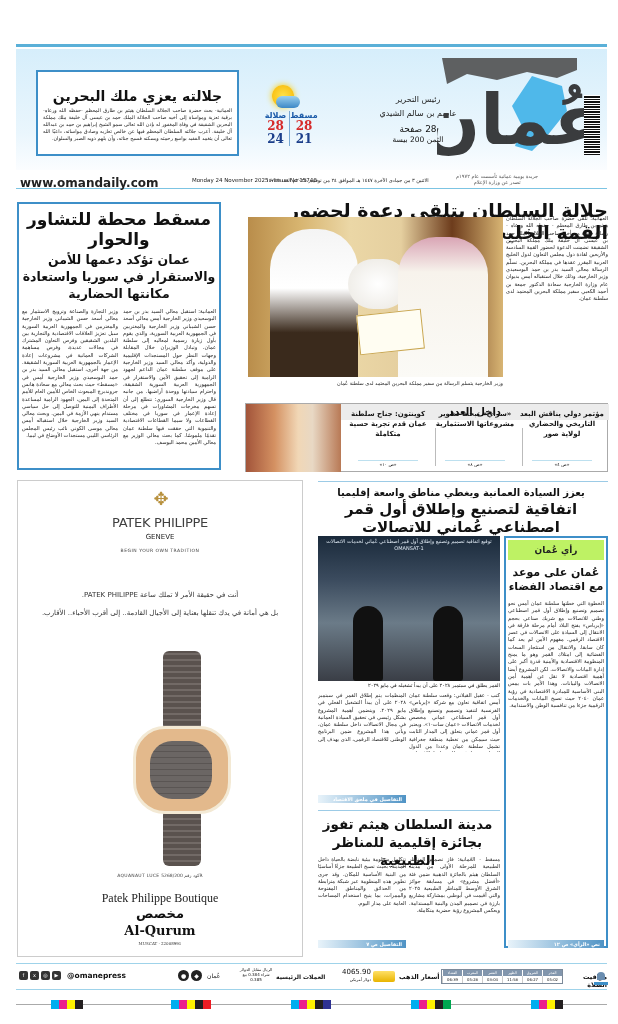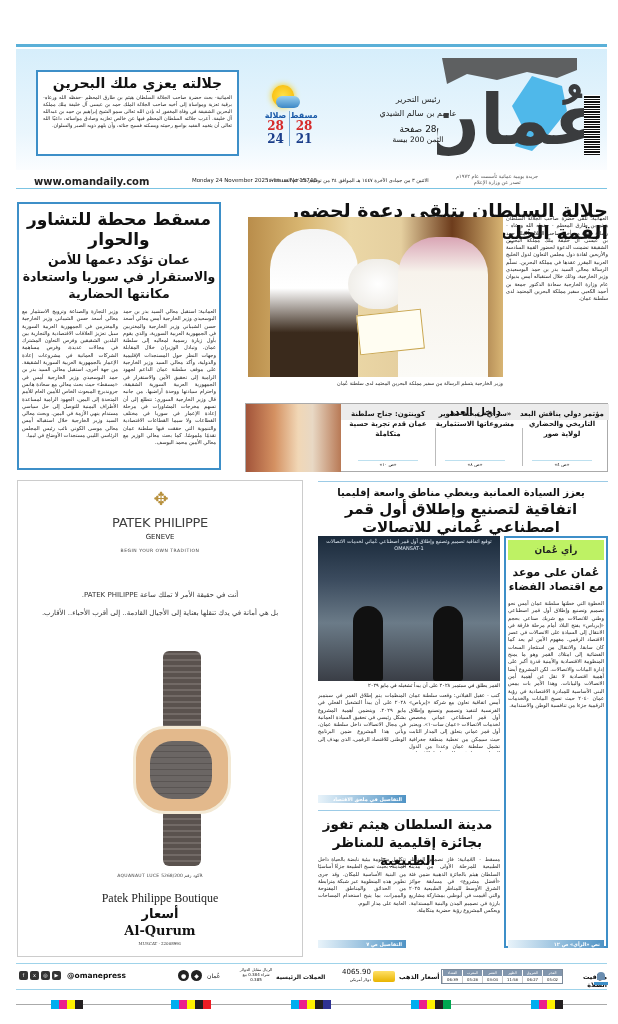--- a/index.html
+++ b/index.html
@@ -1,39 +1,39 @@
 <!DOCTYPE html>
 <html><head>
 <meta charset="utf-8">
 <style>
 *{box-sizing:border-box;margin:0;padding:0}
 body{width:618px;height:1024px;background:#fff;font-family:"DejaVu Sans",sans-serif;position:relative;overflow:hidden;color:#111}
 .abs{position:absolute}
 .topline{left:16px;top:44px;width:591px;height:3px;background:#5ab0d8}
 .masthead{left:16px;top:49px;width:591px;height:121px;background:linear-gradient(#d6eefb,#eaf6fd 70%,#fbfdff)}
-.lead-box{left:36px;top:70px;width:203px;height:86px;background:#fff;border:2px solid #3d8fc8;padding:3px 5px}
+.lead-box{left:36px;top:70px;width:203px;height:86px;background:#fff;border:2px solid #3d8fc8;padding:16px 5px}
 .lead-box h2{font-family:"DejaVu Sans",sans-serif;font-weight:bold;font-size:14px;text-align:center;direction:rtl;margin-bottom:3px}
 .lead-box p{font-size:5px;line-height:7px;direction:rtl;text-align:justify;color:#222}
 .weather{left:258px;top:85px;width:60px;height:70px}
 .sun{position:absolute;left:14px;top:0;width:22px;height:22px;border-radius:50%;background:radial-gradient(#ffe24a,#f7b500);box-shadow:0 0 6px #ffd000}
 .cloud{position:absolute;left:18px;top:11px;width:24px;height:12px;border-radius:8px;background:linear-gradient(#9ad0ef,#3c88c6)}
 .wtable{position:absolute;left:4px;top:26px;width:56px;display:grid;grid-template-columns:1fr 1fr;text-align:center;font-family:"DejaVu Serif",serif;font-weight:bold}
 .wtable .city{font-family:"DejaVu Sans",sans-serif;font-size:8px;color:#1b5aa8}
 .wtable .hi{font-size:12px;color:#d62a2a;line-height:13px}
 .wtable .lo{font-size:12px;color:#1b3e8a;line-height:13px}
 .wtable .c1{border-right:1px solid #7aa9d4}
 .editor{left:373px;top:95px;width:90px;height:70px;text-align:center;direction:rtl}
 .editor .t1{font-size:8px;color:#222;margin-bottom:5px}
 .editor .t2{font-size:8px;color:#222;margin-bottom:6px}
 .editor .t3{font-size:9px;margin-bottom:1px}
 .editor .t4{font-size:7.5px}
 .logo{left:437px;top:56px;width:148px;height:105px}
 .barcode{left:584px;top:95px;width:16px;height:60px;background:repeating-linear-gradient(0deg,#111 0 1px,#fff 1px 2px,#111 2px 4px,#fff 4px 5px)}
 .infobar{left:16px;top:172px;width:591px;height:17px;border-bottom:1px solid #7cc4e3;font-size:6px;color:#222}
-.infobar .url{position:absolute;left:18px;top:4px;font-weight:bold;font-size:10px}
+.infobar .url{position:absolute;left:4px;top:4px;font-weight:bold;font-size:12px}
 .infobar .date{position:absolute;left:176px;top:5px;font-size:5.5px}
 .infobar .hijri{position:absolute;left:250px;top:5px;font-size:5px;direction:rtl}
 .infobar .pub{position:absolute;left:440px;top:1px;font-size:5px;direction:rtl;color:#555;line-height:6px;text-align:center}
 .main-head{left:236px;top:199px;width:372px;font-weight:bold;font-size:19px;direction:rtl;text-align:right;letter-spacing:-0.5px}
 .photo1{left:248px;top:217px;width:255px;height:160px;background:linear-gradient(90deg,#b98d4b 0%,#d7b46f 20%,#ebd7a6 40%,#e5cf9f 60%,#6d3c1c 80%,#d8b574 100%)}
 .person1{position:absolute;left:22px;top:12px;width:88px;height:148px;border-radius:40px 40px 0 0;background:linear-gradient(#f4f4f4,#fff 40%,#3a2a1c 70%)}
 .person2{position:absolute;left:150px;top:20px;width:90px;height:140px;border-radius:38px 38px 0 0;background:linear-gradient(#d9a5b5,#f7f3ec 25%,#fbfaf6)}
 .flowers{position:absolute;left:100px;top:42px;width:60px;height:50px;border-radius:30px;background:radial-gradient(#fff,#eae7e0)}
 .cert{position:absolute;left:110px;top:95px;width:65px;height:40px;background:#fffdf2;border:1px solid #c9a651;transform:rotate(-6deg)}
 .caption1{left:248px;top:380px;width:255px;font-size:5px;direction:rtl;text-align:right;color:#222}
@@ -196,21 +196,21 @@
   <div class="ad-line2">بل هي أمانة في يدك تنقلها بعناية إلى الأجيال القادمة.. إلى أقرب الأحباء.. الأقارب.</div>
   <div class="watch">
     <div class="strap" style="top:0;height:80px"></div>
     <div class="strap" style="top:158px;height:57px"></div>
     <div class="case">
         <div class="dial"></div>
       </div>
   </div>
   <div class="ad-model">AQUANAUT LUCE كود رقم 5268/200R</div>
   <div class="ad-boutique">Patek Philippe Boutique</div>
-  <div class="ad-qurum-ar">أسعار</div>
+  <div class="ad-qurum-ar">مخصص</div>
   <div class="ad-qurum">Al-Qurum</div>
   <div class="ad-phone">MUSCAT · 22008991</div>
 </div>
 
 <div class="abs rule" style="left:318px;top:481px;width:290px"></div>
 <div class="abs sat-sub">يعزز السيادة العمانية ويغطي مناطق واسعة إقليميا</div>
 <div class="abs sat-head">اتفاقية لتصنيع وإطلاق أول قمر اصطناعي عُماني للاتصالات</div>
 <div class="abs sat-photo">
   <div class="title">توقيع اتفاقية تصميم وتصنيع وإطلاق أول قمر اصطناعي عُماني لخدمات الاتصالات OMANSAT-1</div>
   <div class="table-l"></div>

